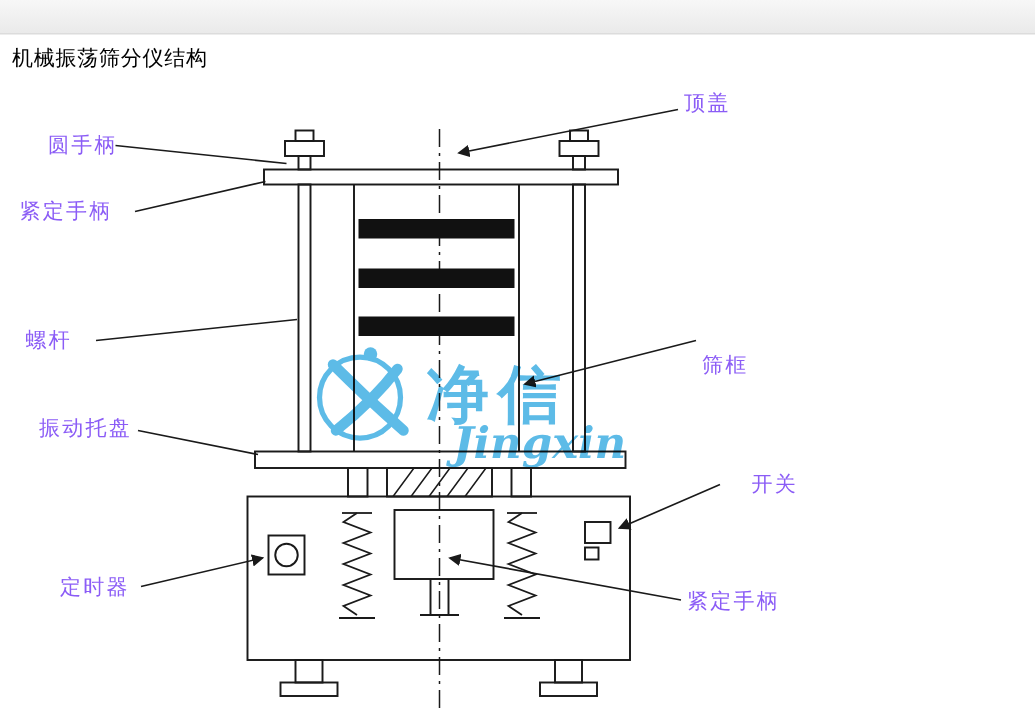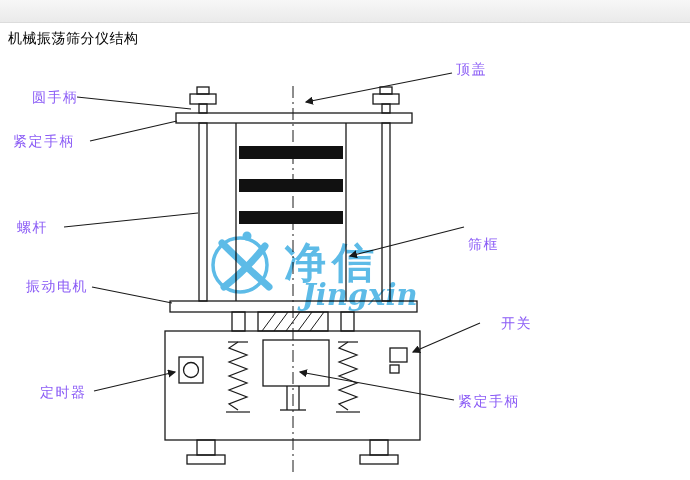--- a/index.html
+++ b/index.html
@@ -121,19 +121,19 @@
         <circle cx="247" cy="236" r="4.5"></circle>
       </g>
       <text class="wm-cn" x="284" y="277">净信</text>
       <text class="wm-en" x="302" y="305">Jingxin</text>
     </g>
   </svg>
 
   <div class="lbl" style="left:32px;top:88px">圆手柄</div>
   <div class="lbl" style="left:13px;top:132px">紧定手柄</div>
   <div class="lbl" style="left:17px;top:218px">螺杆</div>
-  <div class="lbl" style="left:26px;top:277px">振动电机</div>
+  <div class="lbl" style="left:26px;top:277px">振动托盘</div>
   <div class="lbl" style="left:40px;top:383px">定时器</div>
   <div class="lbl" style="left:456px;top:60px">顶盖</div>
   <div class="lbl" style="left:468px;top:235px">筛框</div>
   <div class="lbl" style="left:501px;top:314px">开关</div>
   <div class="lbl" style="left:458px;top:392px">紧定手柄</div>
 </div>
 
 </body></html>

